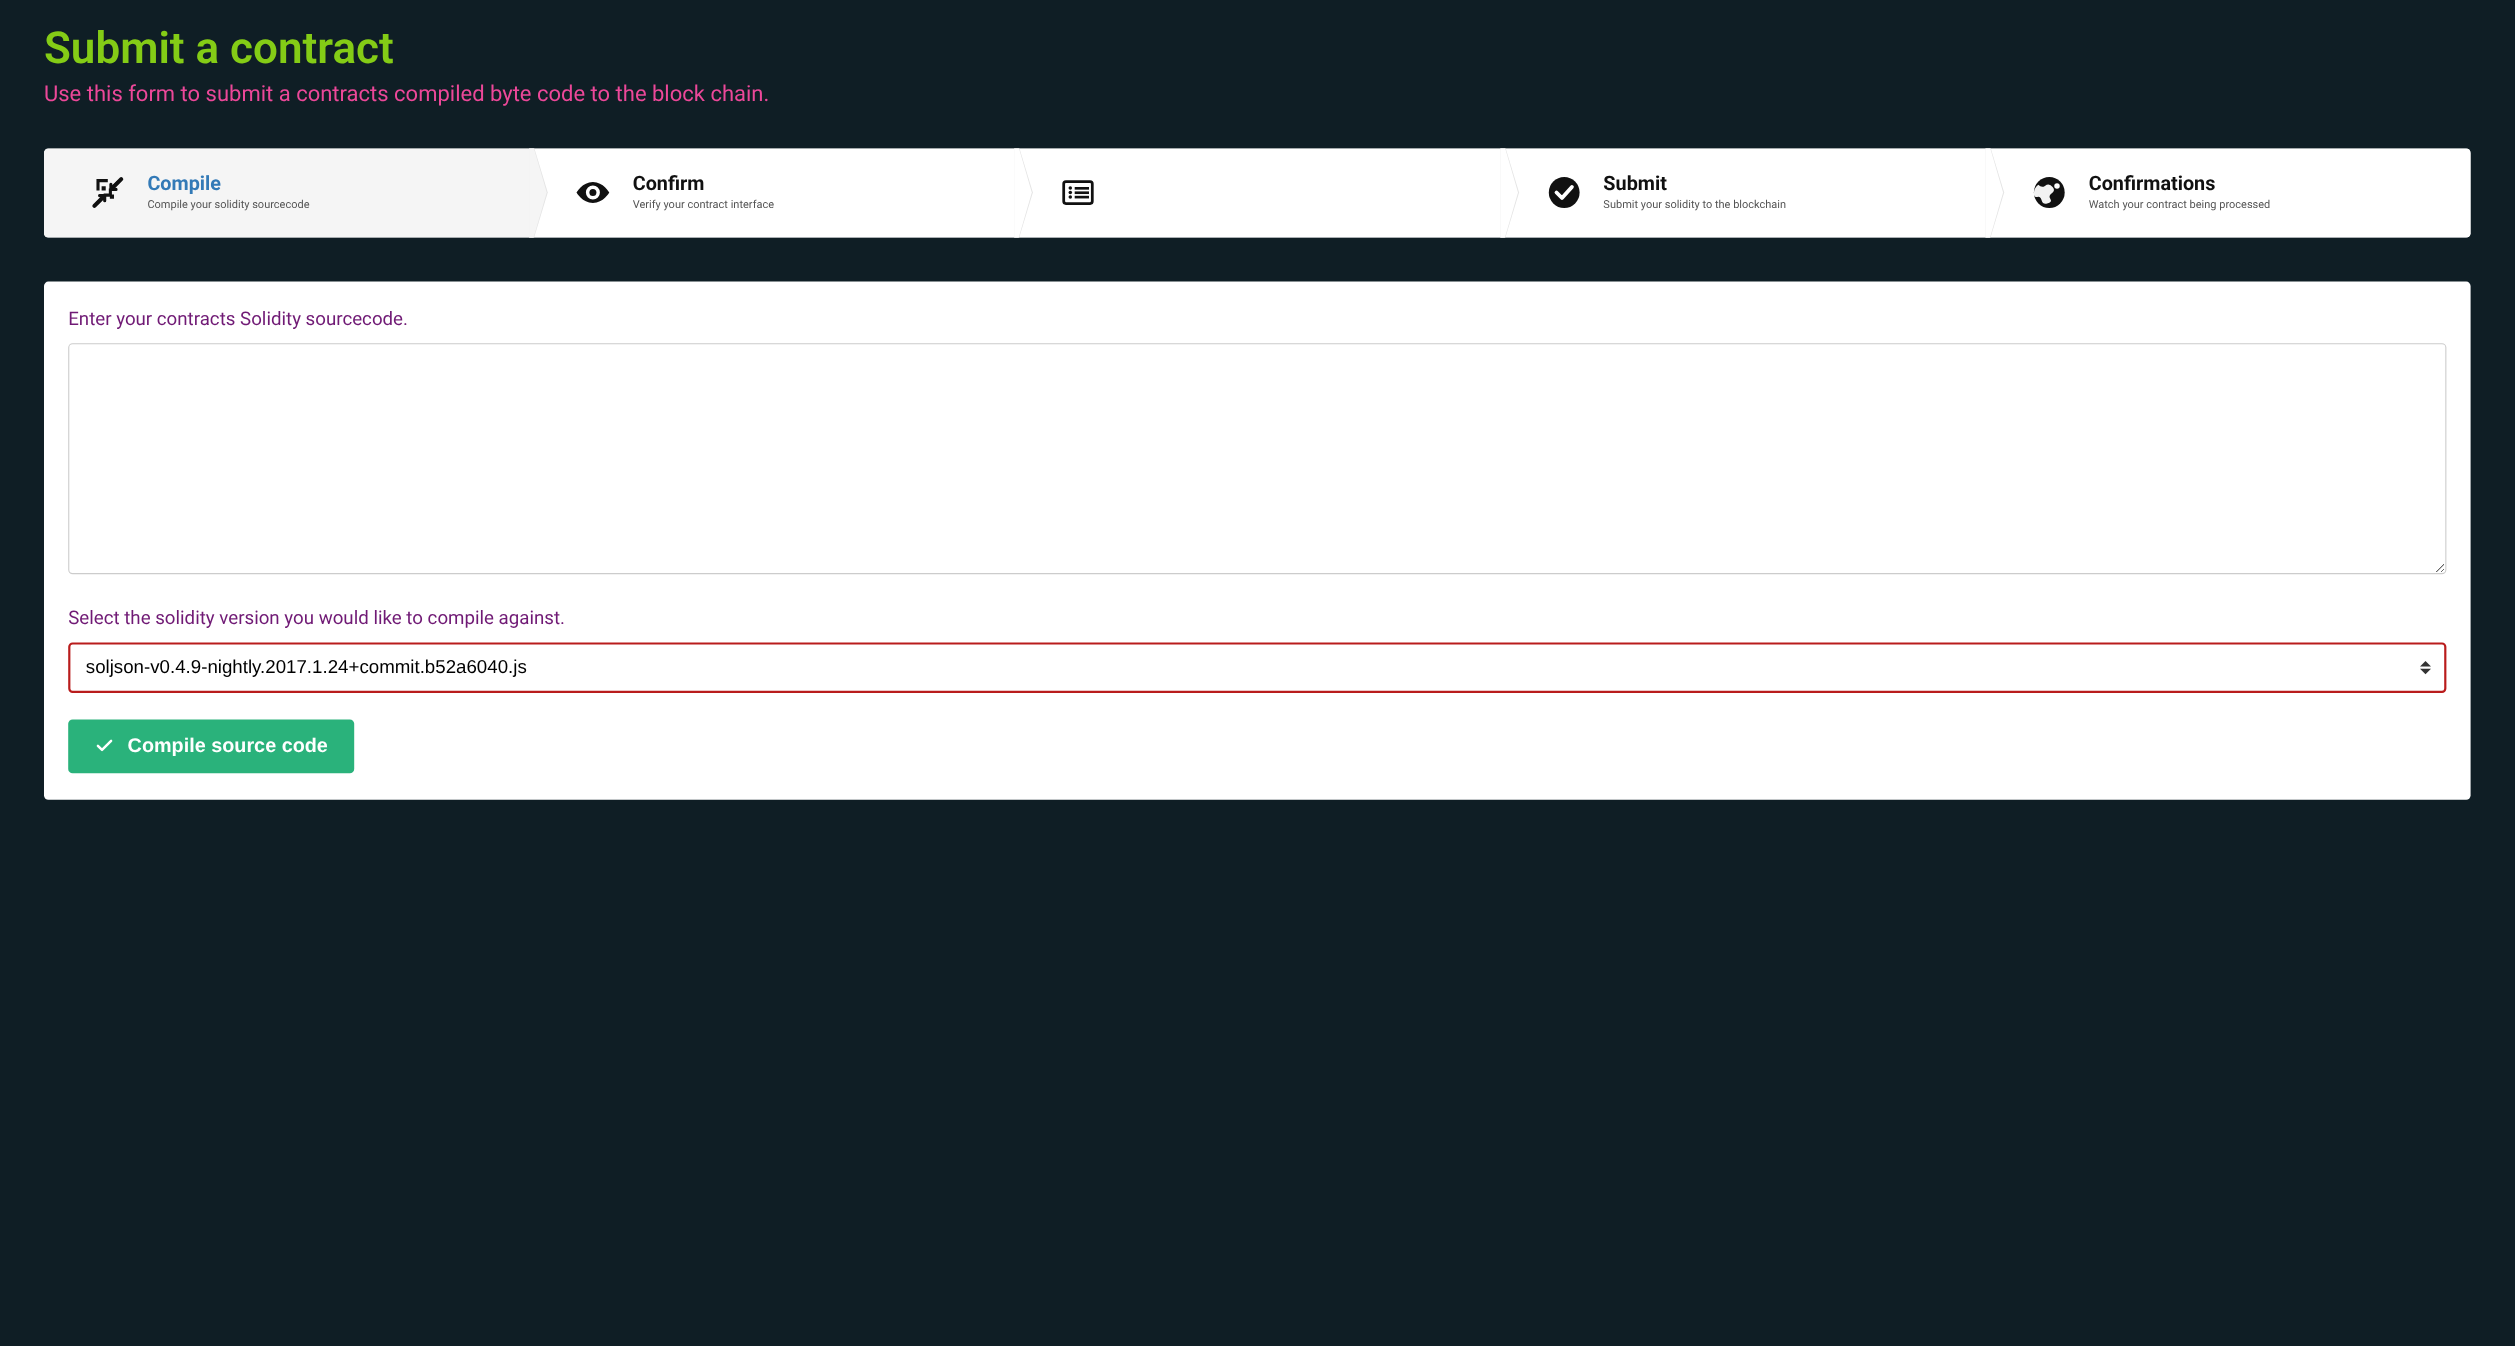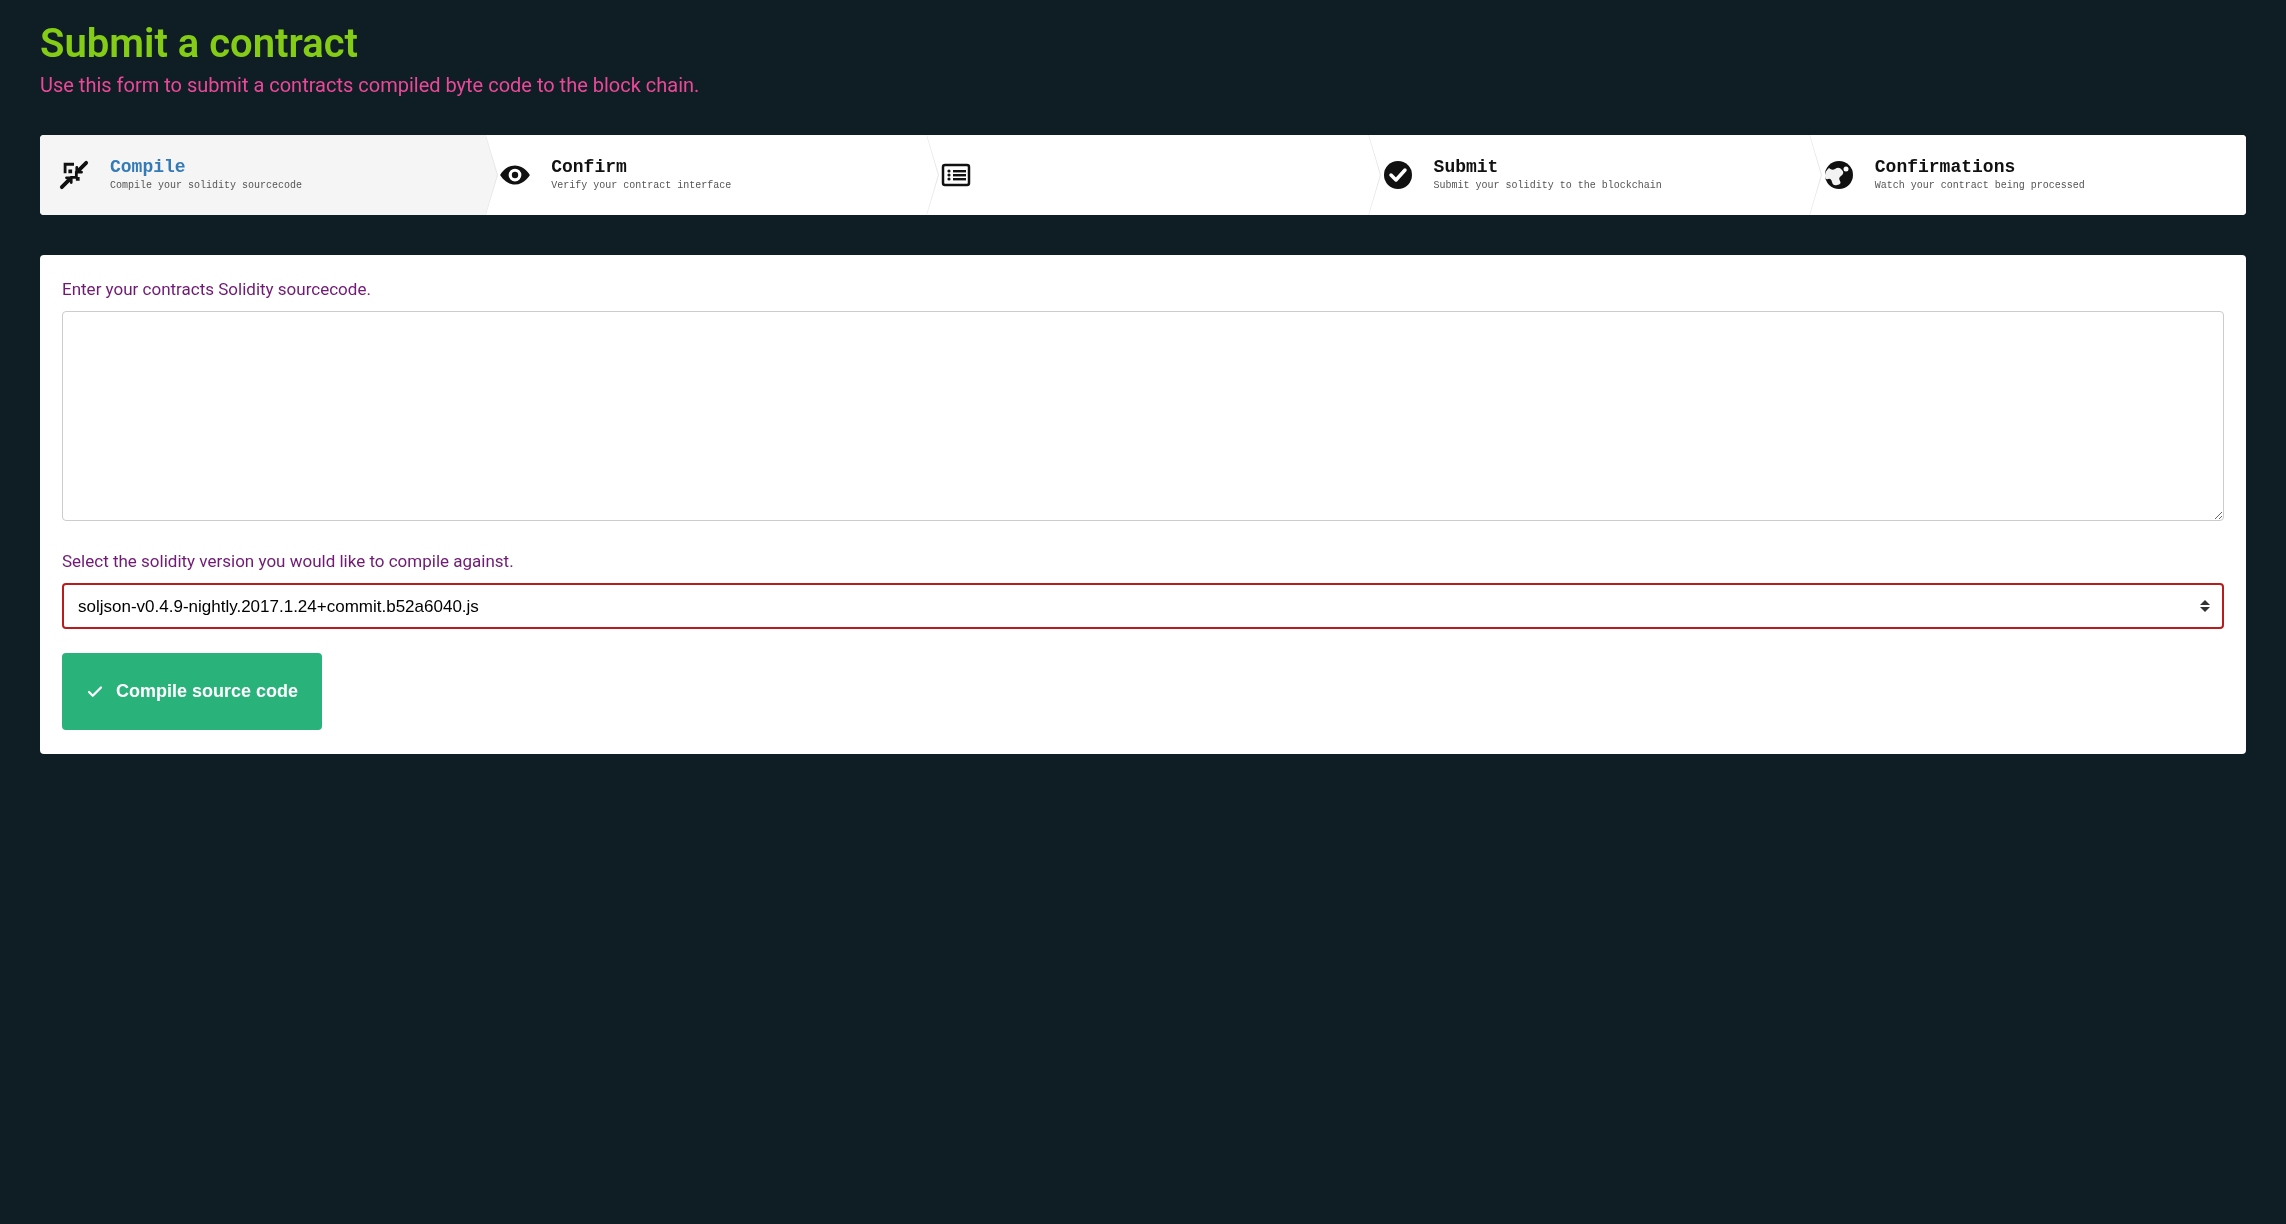--- a/index.html
+++ b/index.html
@@ -24,25 +24,24 @@
 .wizard {
   display: flex;
   background: #fff;
   border-radius: 4px;
   overflow: hidden;
 }
 .wizard-step {
   flex: 1;
   display: flex;
   align-items: center;
-  padding: 22px 20px 22px 16px;
+  padding: 22px 20px 22px 40px;
   position: relative;
   background: #fff;
   cursor: pointer;
-  font-family: Liberation Mono, monospace;
 }
 .wizard-step.active {
   background: #f5f5f5;
 }
 .wizard-step:not(:last-child)::after {
   content: "";
   position: absolute;
   right: -16px;
   top: 50%;
   transform: translateY(-50%);
@@ -147,21 +146,21 @@
 }
 .select-caret .up { border-bottom: 5px solid #333; }
 .select-caret .down { border-top: 5px solid #333; }
 .btn-primary {
   background: #2ab27b;
   border: none;
   border-radius: 4px;
   color: #fff;
   font-size: 18px;
   font-weight: 700;
-  padding: 28px 24px;
+  padding: 14px 24px;
   cursor: pointer;
   display: inline-flex;
   align-items: center;
   gap: 12px;
 }
 </style>
 </head>
 <body>
 
 <h1 class="page-title">Submit a contract</h1>

